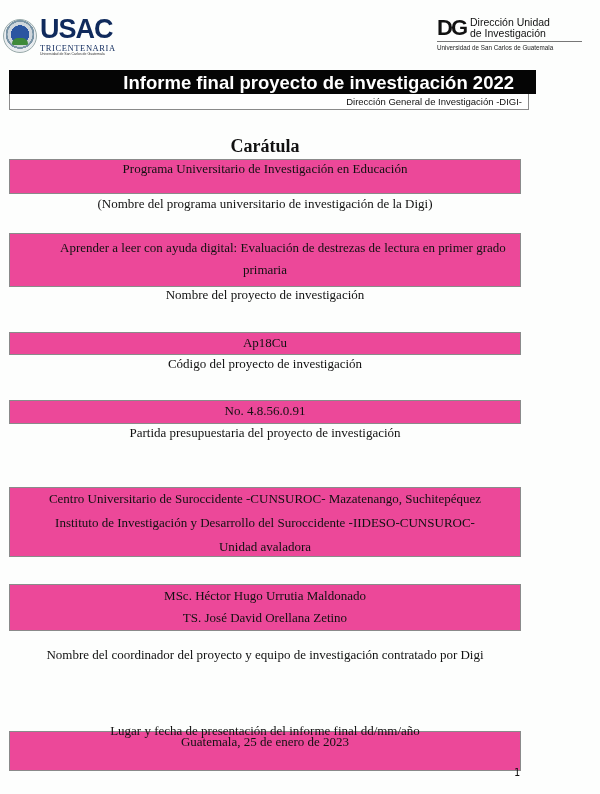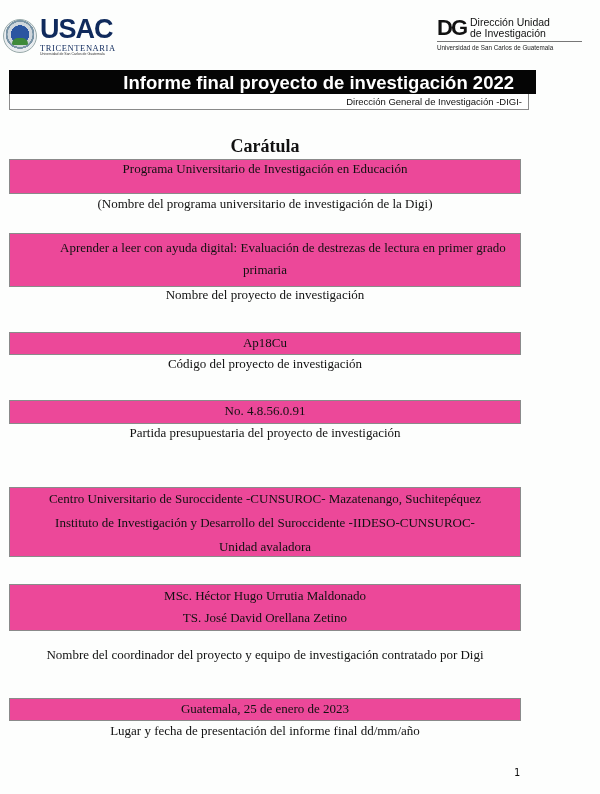--- a/index.html
+++ b/index.html
@@ -84,18 +84,18 @@
   <div class="line" style="line-height:20px;margin-top:4px;">Instituto de Investigación y Desarrollo del Suroccidente -IIDESO-CUNSUROC-</div>
 </div>
 <div class="caption" style="top:539px;">Unidad avaladora</div>
 
 <div class="box" style="top:584px;height:47px;">
   <div class="line">MSc. Héctor Hugo Urrutia Maldonado</div>
   <div class="line">TS. José David Orellana Zetino</div>
 </div>
 <div class="caption" style="top:631px;margin-top:16px;">Nombre del coordinador del proyecto y equipo de investigación contratado por Digi</div>
 
-<div class="box" style="top:698px;height:23px;">
+<div class="box" style="top:731px;height:40px;">
   <div class="line" style="line-height:20px;">Guatemala, 25 de enero de 2023</div>
 </div>
 <div class="caption" style="top:723px;">Lugar y fecha de presentación del informe final dd/mm/año</div>
 
 <div class="page-num">1</div>
 
 </body></html>

